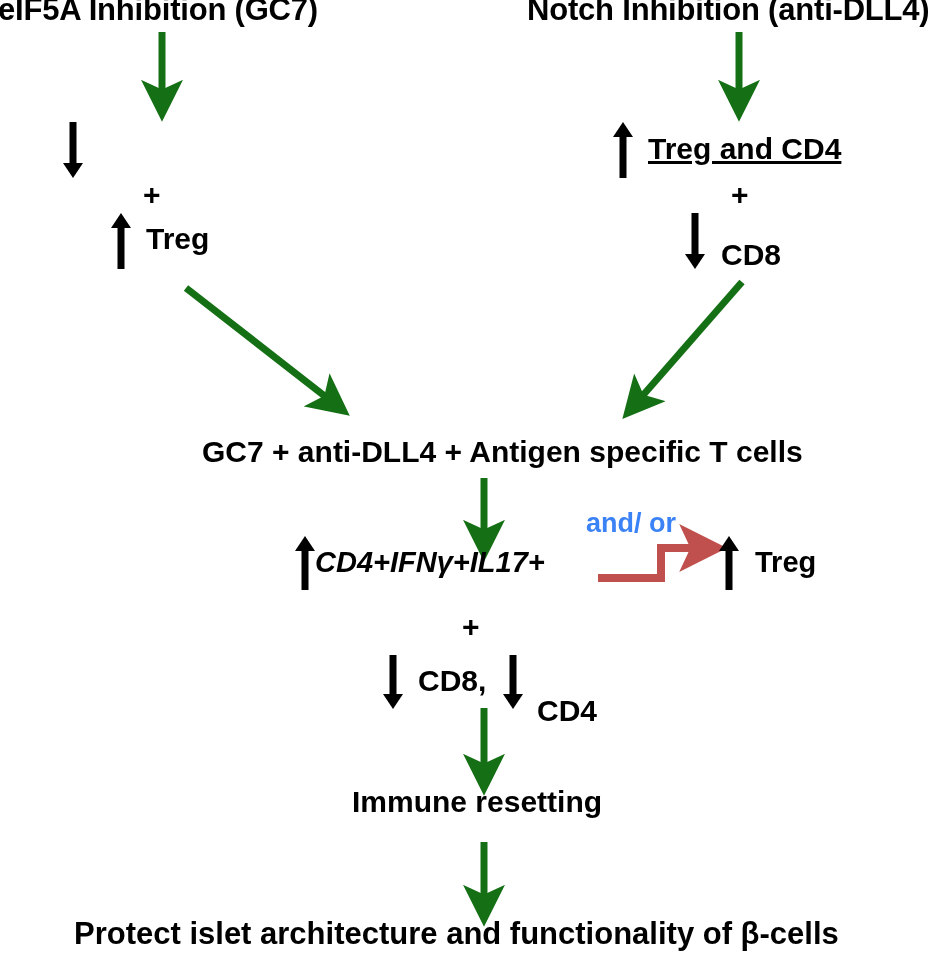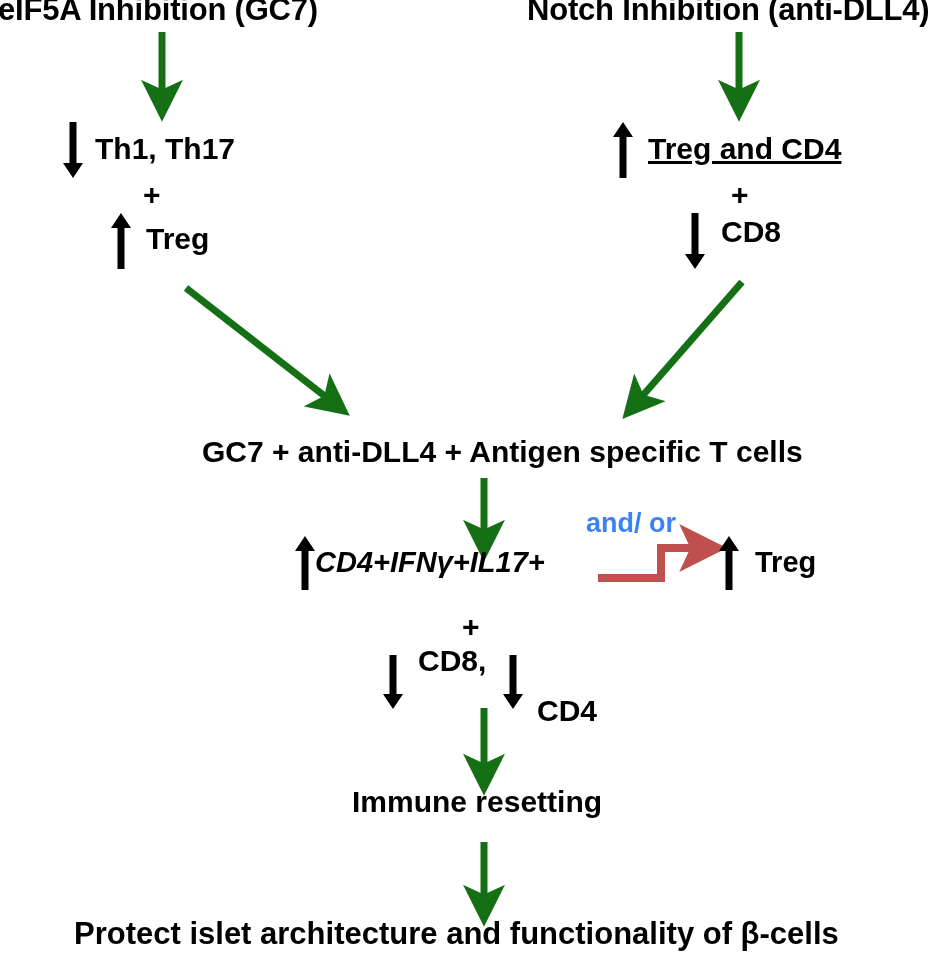--- a/index.html
+++ b/index.html
@@ -137,21 +137,20 @@
   </svg>
 
   <div class="lbl title" style="left:-2px; top:-6px;">eIF5A Inhibition (GC7)</div>
 
   <div class="lbl title" style="left:527px; top:-6px;">Notch Inhibition (anti-DLL4)</div>
 
   <div class="arr" style="left:62px; top:122px; width:22px; height:56px;">
     <div class="shaft" style="top:0; width:7px; height:42px;"></div>
     <div class="headdown" style="top:41px;"></div>
   </div>
-  <div class="lbl node" style="left:95px; top:134px;">Th1, Th17</div>
 
   <div class="lbl plus" style="left:143px; top:180px;">+</div>
 
   <div class="arr" style="left:110px; top:213px; width:22px; height:56px;">
     <div class="headup" style="top:0;"></div>
     <div class="shaft" style="top:14px; width:7px; height:42px;"></div>
   </div>
   <div class="lbl node" style="left:146px; top:224px;">Treg</div>
 
   <div class="arr" style="left:612px; top:122px; width:22px; height:56px;">
@@ -159,21 +158,21 @@
     <div class="shaft" style="top:14px; width:7px; height:42px;"></div>
   </div>
   <div class="lbl node" style="left:648px; top:134px;text-decoration:underline;">Treg and CD4</div>
 
   <div class="lbl plus" style="left:731px; top:180px;">+</div>
 
   <div class="arr" style="left:684px; top:213px; width:22px; height:56px;">
     <div class="shaft" style="top:0; width:7px; height:42px;"></div>
     <div class="headdown" style="top:41px;"></div>
   </div>
-  <div class="lbl node" style="left:721px; top:217px;">CD8</div>
+  <div class="lbl node" style="left:721px; top:240px;">CD8</div>
 
   <div class="lbl center-node" style="left:170px; top:437px;">GC7 + anti-DLL4 + Antigen specific T cells</div>
 
   <div class="arr" style="left:294px; top:536px; width:22px; height:54px;">
     <div class="headup" style="top:0;"></div>
     <div class="shaft" style="top:14px; width:7px; height:40px;"></div>
   </div>
   <div class="lbl mid-node" style="left:315px; top:548px;font-style:italic;">CD4+IFNγ+IL17+</div>
 
   <div class="lbl andor" style="left:586px; top:510px;">and/ or</div>
@@ -183,21 +182,21 @@
     <div class="shaft" style="top:14px; width:7px; height:40px;"></div>
   </div>
   <div class="lbl mid-node" style="left:755px; top:548px;">Treg</div>
 
   <div class="lbl plus" style="left:462px; top:612px;">+</div>
 
   <div class="arr" style="left:382px; top:655px; width:22px; height:54px;">
     <div class="shaft" style="top:0; width:7px; height:40px;"></div>
     <div class="headdown" style="top:39px;"></div>
   </div>
-  <div class="lbl bottom-node" style="left:418px; top:646px;">CD8,</div>
+  <div class="lbl bottom-node" style="left:418px; top:666px;">CD8,</div>
 
   <div class="arr" style="left:502px; top:655px; width:22px; height:54px;">
     <div class="shaft" style="top:0; width:7px; height:40px;"></div>
     <div class="headdown" style="top:39px;"></div>
   </div>
   <div class="lbl bottom-node" style="left:537px; top:696px;">CD4</div>
 
   <div class="lbl final-node" style="left:74px; top:918px;">Protect islet architecture and functionality of β-cells</div>
 
   <div class="lbl bottom-node" style="left:352px; top:787px;">Immune resetting</div>

